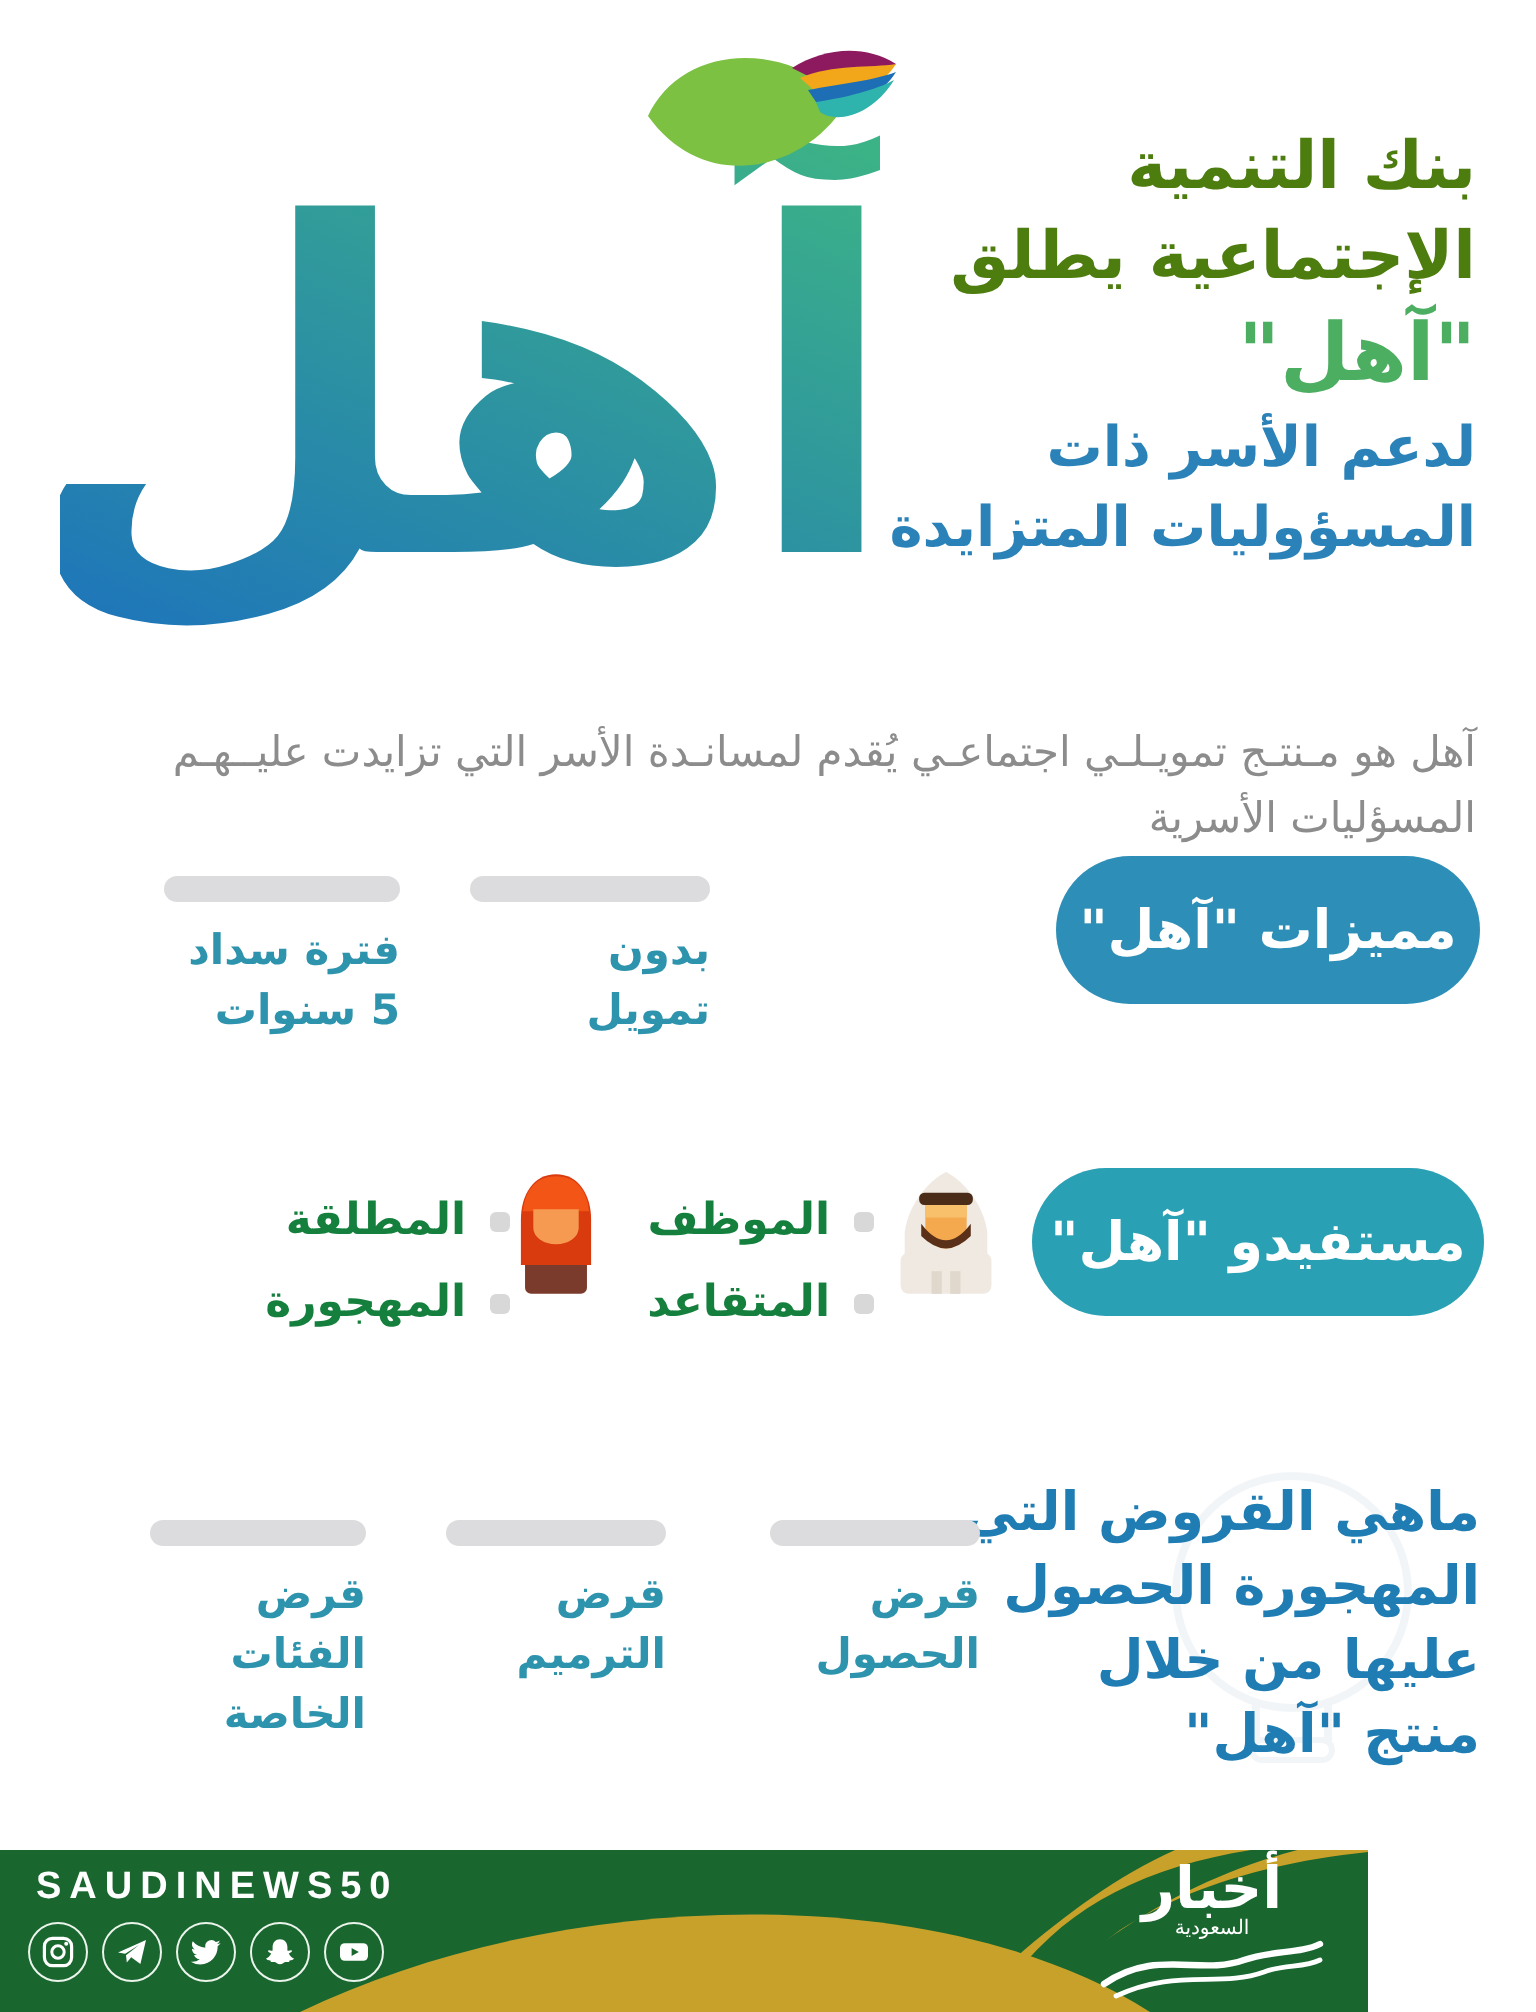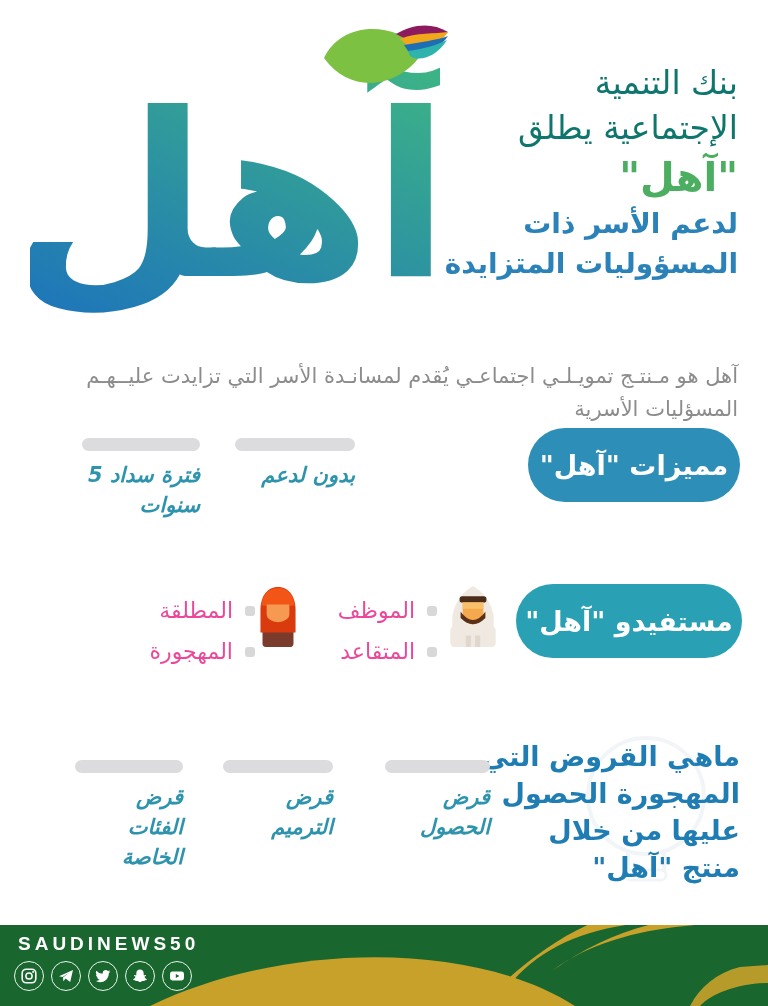--- a/index.html
+++ b/index.html
@@ -3,52 +3,52 @@
 <meta charset="utf-8">
 <style>
   * { margin:0; padding:0; box-sizing:border-box; }
   body { background:#e8e8e8; font-family:"DejaVu Sans", sans-serif; }
   .page { position:relative; width:768px; height:1006px; background:#ffffff; margin:0 auto; overflow:hidden; }
 
   
   .logo-block { position:absolute; left:30px; top:14px; width:410px; height:310px; }
   .leaf-svg { position:absolute; right:-12px; top:8px; }
   .header-text { position:absolute; right:30px; top:60px; text-align:right; direction:rtl; }
-  .h-blue { color:#0f766e; font-weight:normal; font-size:33px; line-height:45px; }
+  .h-blue { color:#4d7c0f; font-weight:bold; font-size:33px; line-height:45px; }
   .h-green { color:#4cae60; font-weight:bold; font-size:40px; line-height:54px; }
   .h-sub { color:#2a82b8; font-weight:bold; font-size:28px; line-height:40px; }
 
   .description { position:absolute; right:30px; left:34px; top:336px; direction:rtl; text-align:right;
                  color:#8c8c8c; font-size:21px; line-height:33px;margin-top:24px; }
 
   
   .badge { position:absolute; display:flex; align-items:center; justify-content:center;
            color:#ffffff; font-weight:bold; font-size:27px; direction:rtl; border-radius:38px; }
   .badge-features { right:28px; top:428px; width:212px; height:74px; background:#2d8fb7; }
   .badge-bene { right:26px; top:584px; width:226px; height:74px; background:#2aa0b4; }
 
   
-  .info-col { position:absolute;font-style:italic; }
+  .info-col { position:absolute; }
   .pill { height:13px; border-radius:7px; background:#dcdcde; margin-bottom:9px; }
   .info-text { direction:rtl; text-align:right; color:#2e93ad; font-weight:bold; font-size:21px; line-height:30px; }
 
   
   .bene-icon { position:absolute; }
   .bene-list { position:absolute; }
   .bene-row { direction:rtl; display:flex; align-items:center; height:41px; }
   .bullet { width:10px; height:10px; border-radius:3px; background:#d8d8d8; margin-left:12px; flex:0 0 auto; }
-  .bene-label { color:#ec4899; font-weight:normal; font-size:22px; white-space:nowrap; }
+  .bene-label { color:#15803d; font-weight:bold; font-size:22px; white-space:nowrap; }
 
   
   .bulb-watermark { position:absolute; right:44px; top:732px; opacity:0.55; }
   .loans-heading { position:absolute; right:28px; top:738px; direction:rtl; text-align:right;
                    color:#1f7db4; font-weight:bold; font-size:27px; line-height:37px;margin-left:20px; }
 
   
-  .footer { position:absolute; left:0; top:925px; width:768px; height:81px; overflow:hidden; }
+  .footer { position:absolute; left:0; top:925px; width:684px; height:81px; overflow:hidden; }
   .footer-bg { position:absolute; left:0; top:0; }
   .brand { position:absolute; left:18px; top:8px; color:#ffffff; font-family:"Liberation Sans", sans-serif;
            font-weight:bold; font-size:19px; letter-spacing:4px; }
   .socials { position:absolute; left:14px; top:36px; display:flex; gap:7px; }
   .soc { width:30px; height:30px; border:1.7px solid #eaf4eb; border-radius:50%;
          display:flex; align-items:center; justify-content:center; }
   .akhbar { position:absolute; right:18px; top:4px; width:120px; text-align:center; direction:rtl; color:#fff; }
   .akhbar-title { font-weight:bold; font-size:29px; line-height:30px; }
   .akhbar-sub { font-size:10px; line-height:11px; margin-top:0; letter-spacing:1px; }
 </style>
@@ -83,21 +83,21 @@
     <div class="h-sub">لدعم الأسر ذات</div>
     <div class="h-sub">المسؤوليات المتزايدة</div>
   </div>
 
   <div class="description">آهل هو مـنتـج تمويـلـي اجتماعـي يُقدم لمسانـدة الأسر التي تزايدت عليــهـم المسؤليات الأسرية</div>
 
   <div class="badge badge-features">مميزات "آهل"</div>
 
   <div class="info-col" style="right:413px; top:438px; width:120px;">
     <div class="pill"></div>
-    <div class="info-text">بدون لدعم</div>
+    <div class="info-text">بدون تمويل</div>
   </div>
   <div class="info-col" style="right:568px; top:438px; width:118px;">
     <div class="pill"></div>
     <div class="info-text">فترة سداد 5 سنوات</div>
   </div>
 
   <div class="badge badge-bene">مستفيدو "آهل"</div>
 
   <svg class="bene-icon" style="right:269px; top:585px;" width="52" height="64" viewBox="0 0 50 62">
     <path d="M25 1 C33 5 43 16 45 30 L45 42 L5 42 L5 30 C7 16 17 5 25 1 Z" fill="#efe9e2"></path>
@@ -198,15 +198,23 @@
         </svg>
       </span>
       <span class="soc">
         <svg width="16" height="16" viewBox="0 0 16 16">
           <rect x="1" y="3.6" width="14" height="8.8" rx="2.4" fill="#fff"></rect>
           <path d="M6.8 6 L10.4 8 L6.8 10 Z" fill="#19662f"></path>
         </svg>
       </span>
     </div>
 
+    <div class="akhbar">
+      <div class="akhbar-title">أخبار</div>
+      <div class="akhbar-sub">السعودية</div>
+      <svg width="116" height="30" viewBox="0 0 116 30">
+        <path d="M4 22 C 30 4 52 18 74 10 C 88 5 102 7 112 2" stroke="#fff" stroke-width="3.2" fill="none" stroke-linecap="round"></path>
+        <path d="M10 28 C 40 14 62 24 84 16 C 94 12 104 14 112 10" stroke="#fff" stroke-width="2.4" fill="none" stroke-linecap="round"></path>
+      </svg>
+    </div>
   </div>
 
 </div>
 
 </body></html>

